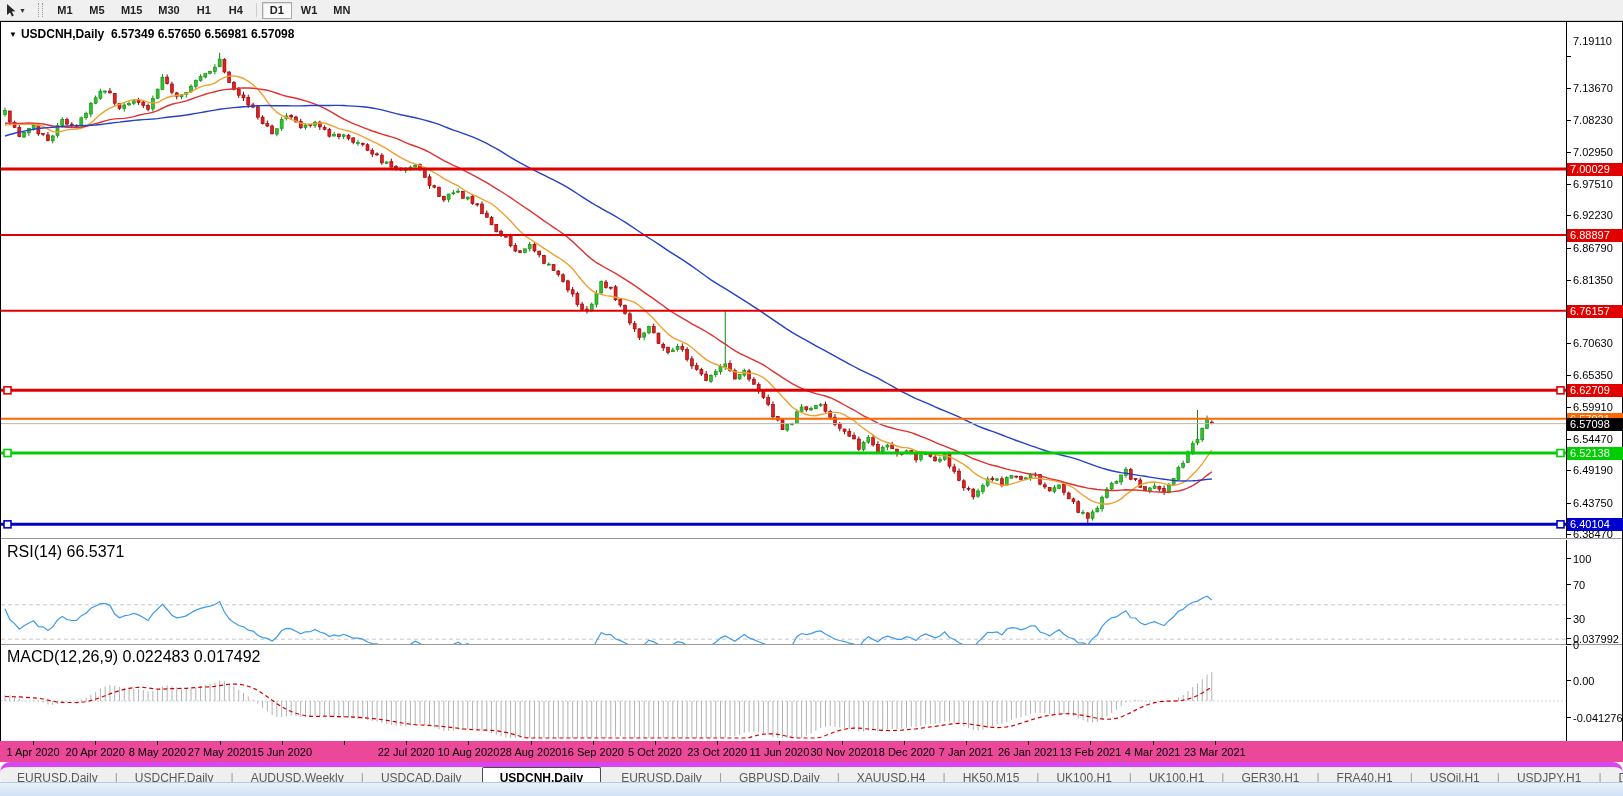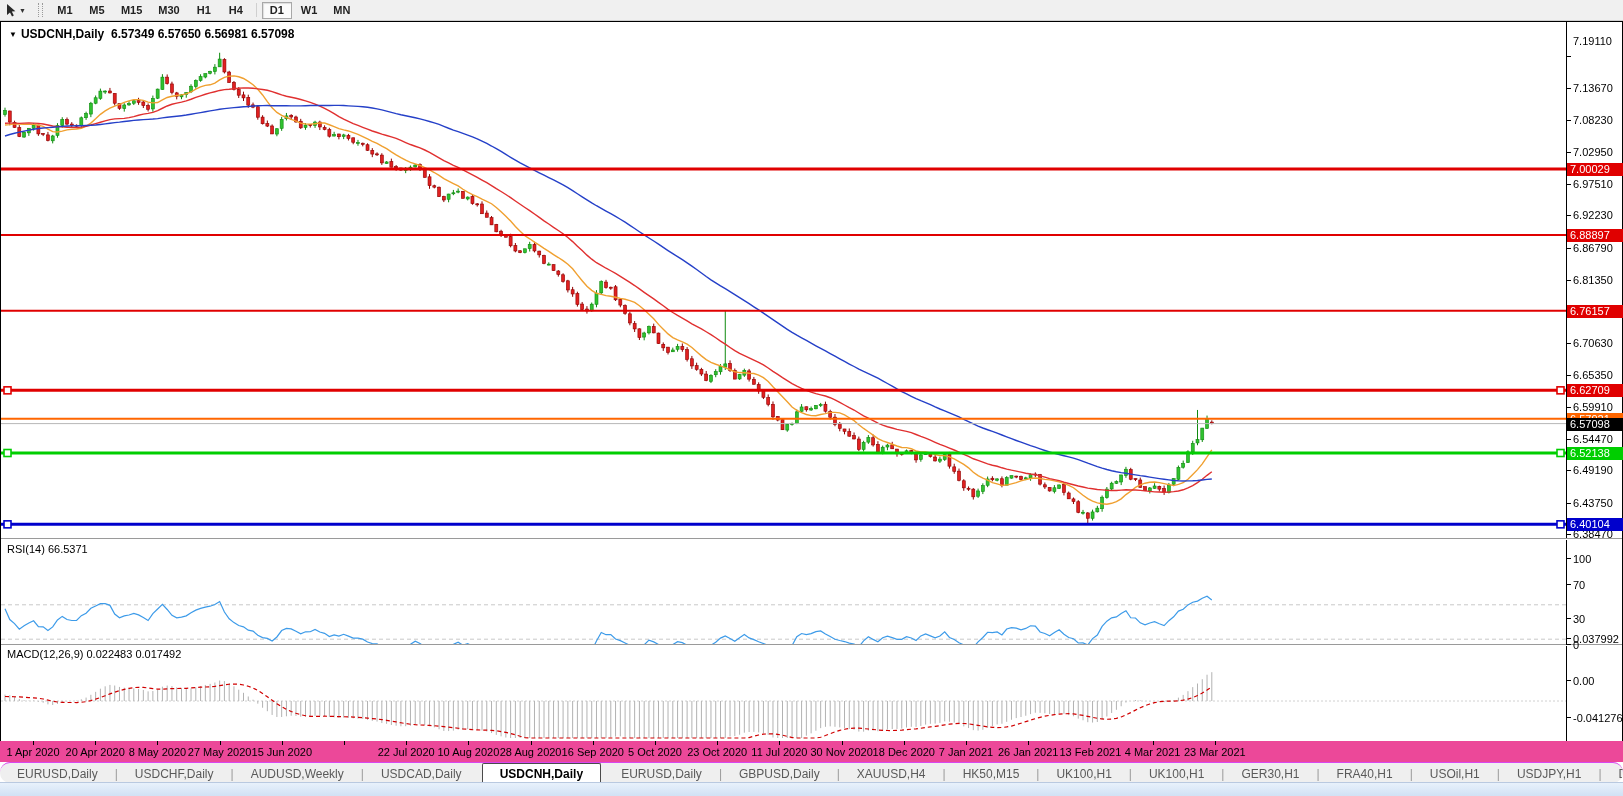--- a/index.html
+++ b/index.html
@@ -17,34 +17,34 @@
   .tfbtn.active{background:#fbfbfb;border:1px solid #a8a8a8;box-shadow:inset 1px 1px 1px rgba(0,0,0,.12);}
   .tfsep{width:1px;height:14px;background:#cfcfcf;margin:0 4px;}
   
   .chart-window{position:absolute;left:0;top:21px;width:1621px;height:719px;background:#fff;
                 border:1px solid #000;border-bottom:1px solid #000;}
   .chart-title{position:absolute;left:8px;top:5px;font-size:12px;font-weight:700;color:#000;z-index:30;}
   .chart-title .tri{font-size:8px;vertical-align:1px;margin-right:4px;}
   .axis-vline{position:absolute;top:0;bottom:0;left:1565px;width:1px;background:#000;z-index:25;}
   .panel-divider{position:absolute;left:0;width:1621px;height:2px;z-index:26;
                  background:linear-gradient(#9a9a9a 50%,#ffffff 50%);}
-  .ind-label{position:absolute;left:6px;font-size:11px;color:#000;z-index:28;background:transparent;}
+  .ind-label{position:absolute;left:6px;font-size:16px;color:#000;z-index:28;background:transparent;}
   svg.layer{position:absolute;left:0;z-index:5;}
   
   .tick-label{position:absolute;left:1572px;font-size:11px;color:#000;z-index:27;white-space:nowrap;}
   .tick-dash{position:absolute;left:1565px;width:5px;height:1px;background:#000;z-index:27;}
   .price-flag{position:absolute;left:1566px;width:55px;height:13px;font-size:11px;line-height:13px;
               text-align:left;padding-left:3px;z-index:29;color:#fff;white-space:nowrap;}
   
   .date-axis{position:absolute;left:0;top:741px;width:1623px;height:21px;background:#ec4899;}
   .date-tick{position:absolute;top:0;width:1px;height:4px;background:#000;}
   .date-label{position:absolute;top:5px;font-size:11px;color:#000;white-space:nowrap;transform:translateX(-50%);}
   
   .tabbar{position:absolute;left:0;top:762px;width:1623px;height:20px;background:#efefef;
-          border-top:1px solid #d946ef;display:flex;align-items:flex-end;overflow:hidden;border-radius:10px;}
+          border-top:5px solid #d946ef;display:flex;align-items:flex-end;overflow:hidden;border-radius:10px;}
   .tab{height:18px;display:flex;align-items:center;padding:0 17px;font-size:12px;color:#5a5a5a;
        cursor:default;white-space:nowrap;}
   .tab.active{background:#ffffff;border:1px solid #4a4a4a;border-bottom:none;color:#000;font-weight:700;
               height:19px;border-radius:2px 2px 0 0;}
   .tabsep{color:#9a9a9a;font-size:12px;line-height:18px;}
   
   .status-strip{position:absolute;left:0;top:782px;width:1623px;height:14px;
                 background:linear-gradient(#e8f1fb,#cfe0f4);border-top:1px solid #b9c9e0;}
 </style>
 </head>
@@ -958,21 +958,21 @@
       <div class="date-label" style="left: 468.4px;">10 Aug 2020</div>
       <div class="date-tick" style="left: 530.6px;"></div>
       <div class="date-label" style="left: 530.6px;">28 Aug 2020</div>
       <div class="date-tick" style="left: 592.8px;"></div>
       <div class="date-label" style="left: 592.8px;">16 Sep 2020</div>
       <div class="date-tick" style="left: 655px;"></div>
       <div class="date-label" style="left: 655px;">5 Oct 2020</div>
       <div class="date-tick" style="left: 717.2px;"></div>
       <div class="date-label" style="left: 717.2px;">23 Oct 2020</div>
       <div class="date-tick" style="left: 779.4px;"></div>
-      <div class="date-label" style="left: 779.4px;">11 Jul 2020</div>
+      <div class="date-label" style="left: 779.4px;">11 Jun 2020</div>
       <div class="date-tick" style="left: 841.6px;"></div>
       <div class="date-label" style="left: 841.6px;">30 Nov 2020</div>
       <div class="date-tick" style="left: 903.8px;"></div>
       <div class="date-label" style="left: 903.8px;">18 Dec 2020</div>
       <div class="date-tick" style="left: 966px;"></div>
       <div class="date-label" style="left: 966px;">7 Jan 2021</div>
       <div class="date-tick" style="left: 1028.2px;"></div>
       <div class="date-label" style="left: 1028.2px;">26 Jan 2021</div>
       <div class="date-tick" style="left: 1090.4px;"></div>
       <div class="date-label" style="left: 1090.4px;">13 Feb 2021</div>

